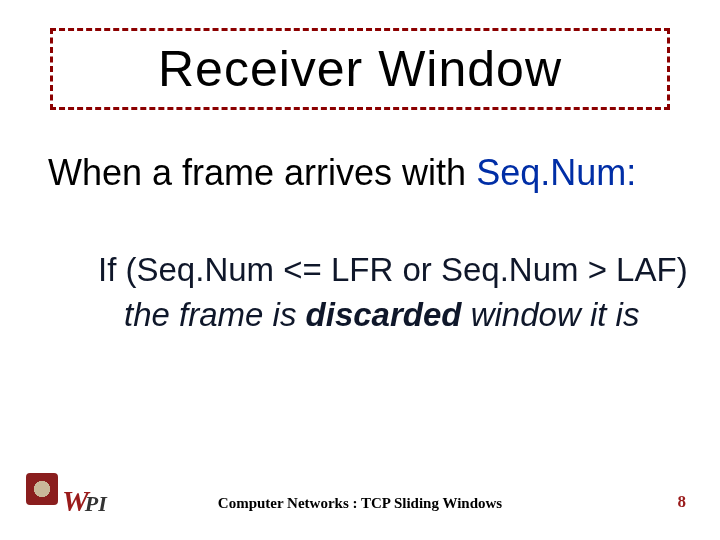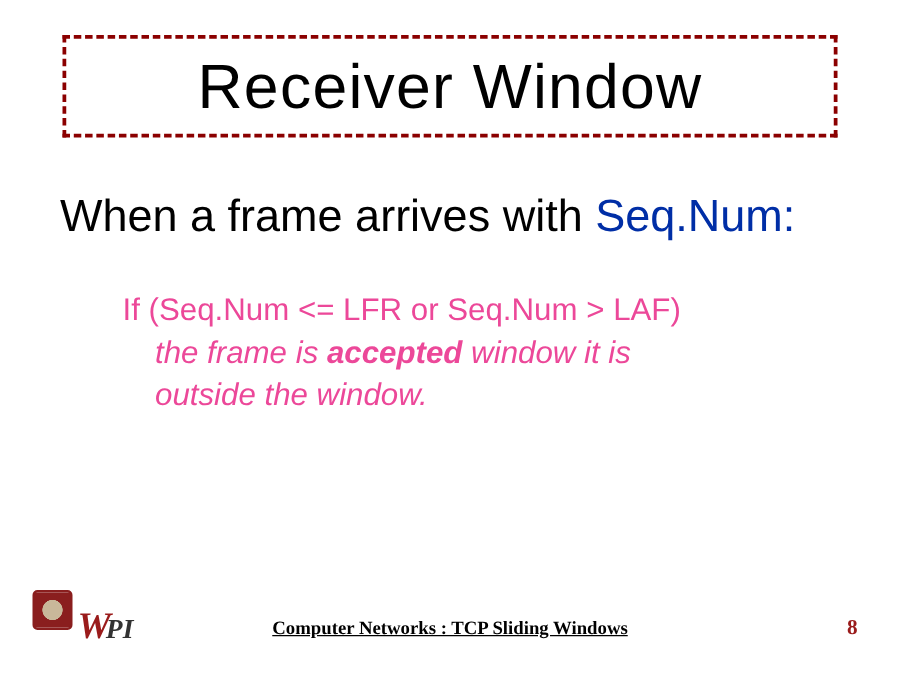--- a/index.html
+++ b/index.html
@@ -32,23 +32,23 @@
     position: absolute;
     left: 48px;
     top: 152px;
     font-size: 36px;
     color: #000;
   }
   .intro .seqnum { color: #002ea6; }
   .body {
     position: absolute;
     left: 98px;
-    top: 232px;
-    font-size: 25px;
-    color: #ec4899;
+    top: 248px;
+    font-size: 33px;
+    color: #0f172a;
     line-height: 1.35;
   }
   .body .indent { margin-left: 26px; }
   .body .italic { font-style: italic; }
   .body .bold { font-weight: bold; }
   .footer {
     position: absolute;
     bottom: 22px;
     left: 0;
     width: 720px;
@@ -93,21 +93,20 @@
   .footer-title {
     position: absolute;
     left: 0;
     width: 720px;
     bottom: 6px;
     text-align: center;
     font-family: Georgia, "Times New Roman", serif;
     font-weight: bold;
     font-size: 15px;
     color: #000;
-    text-decoration: underline;
   }
   .page-num {
     position: absolute;
     right: 34px;
     bottom: 6px;
     font-family: Georgia, "Times New Roman", serif;
     font-weight: bold;
     font-size: 17px;
     color: #9a1b1b;
   }
@@ -119,23 +118,22 @@
   <div class="title-text">Receiver Window</div>
 </div>
 
 <div class="intro">
   <span>When a frame arrives with </span><span class="seqnum">Seq.Num:</span>
 </div>
 
 <div class="body">
   <div>If  (Seq.Num &lt;= LFR or Seq.Num &gt; LAF)</div>
   <div class="indent italic">
-    <span>the frame is </span><span class="bold">accepted</span><span>  window it is</span>
+    <span>the frame is </span><span class="bold">discarded</span><span>  window it is</span>
   </div>
-  <div class="indent italic">outside the window.</div>
 </div>
 
 <div class="footer">
   <div class="logo">
     <div class="seal"></div>
     <div class="wpi-mark">
       <span class="wpi-w">W</span>
         <span class="wpi-pi">PI</span>
     </div>
   </div>

